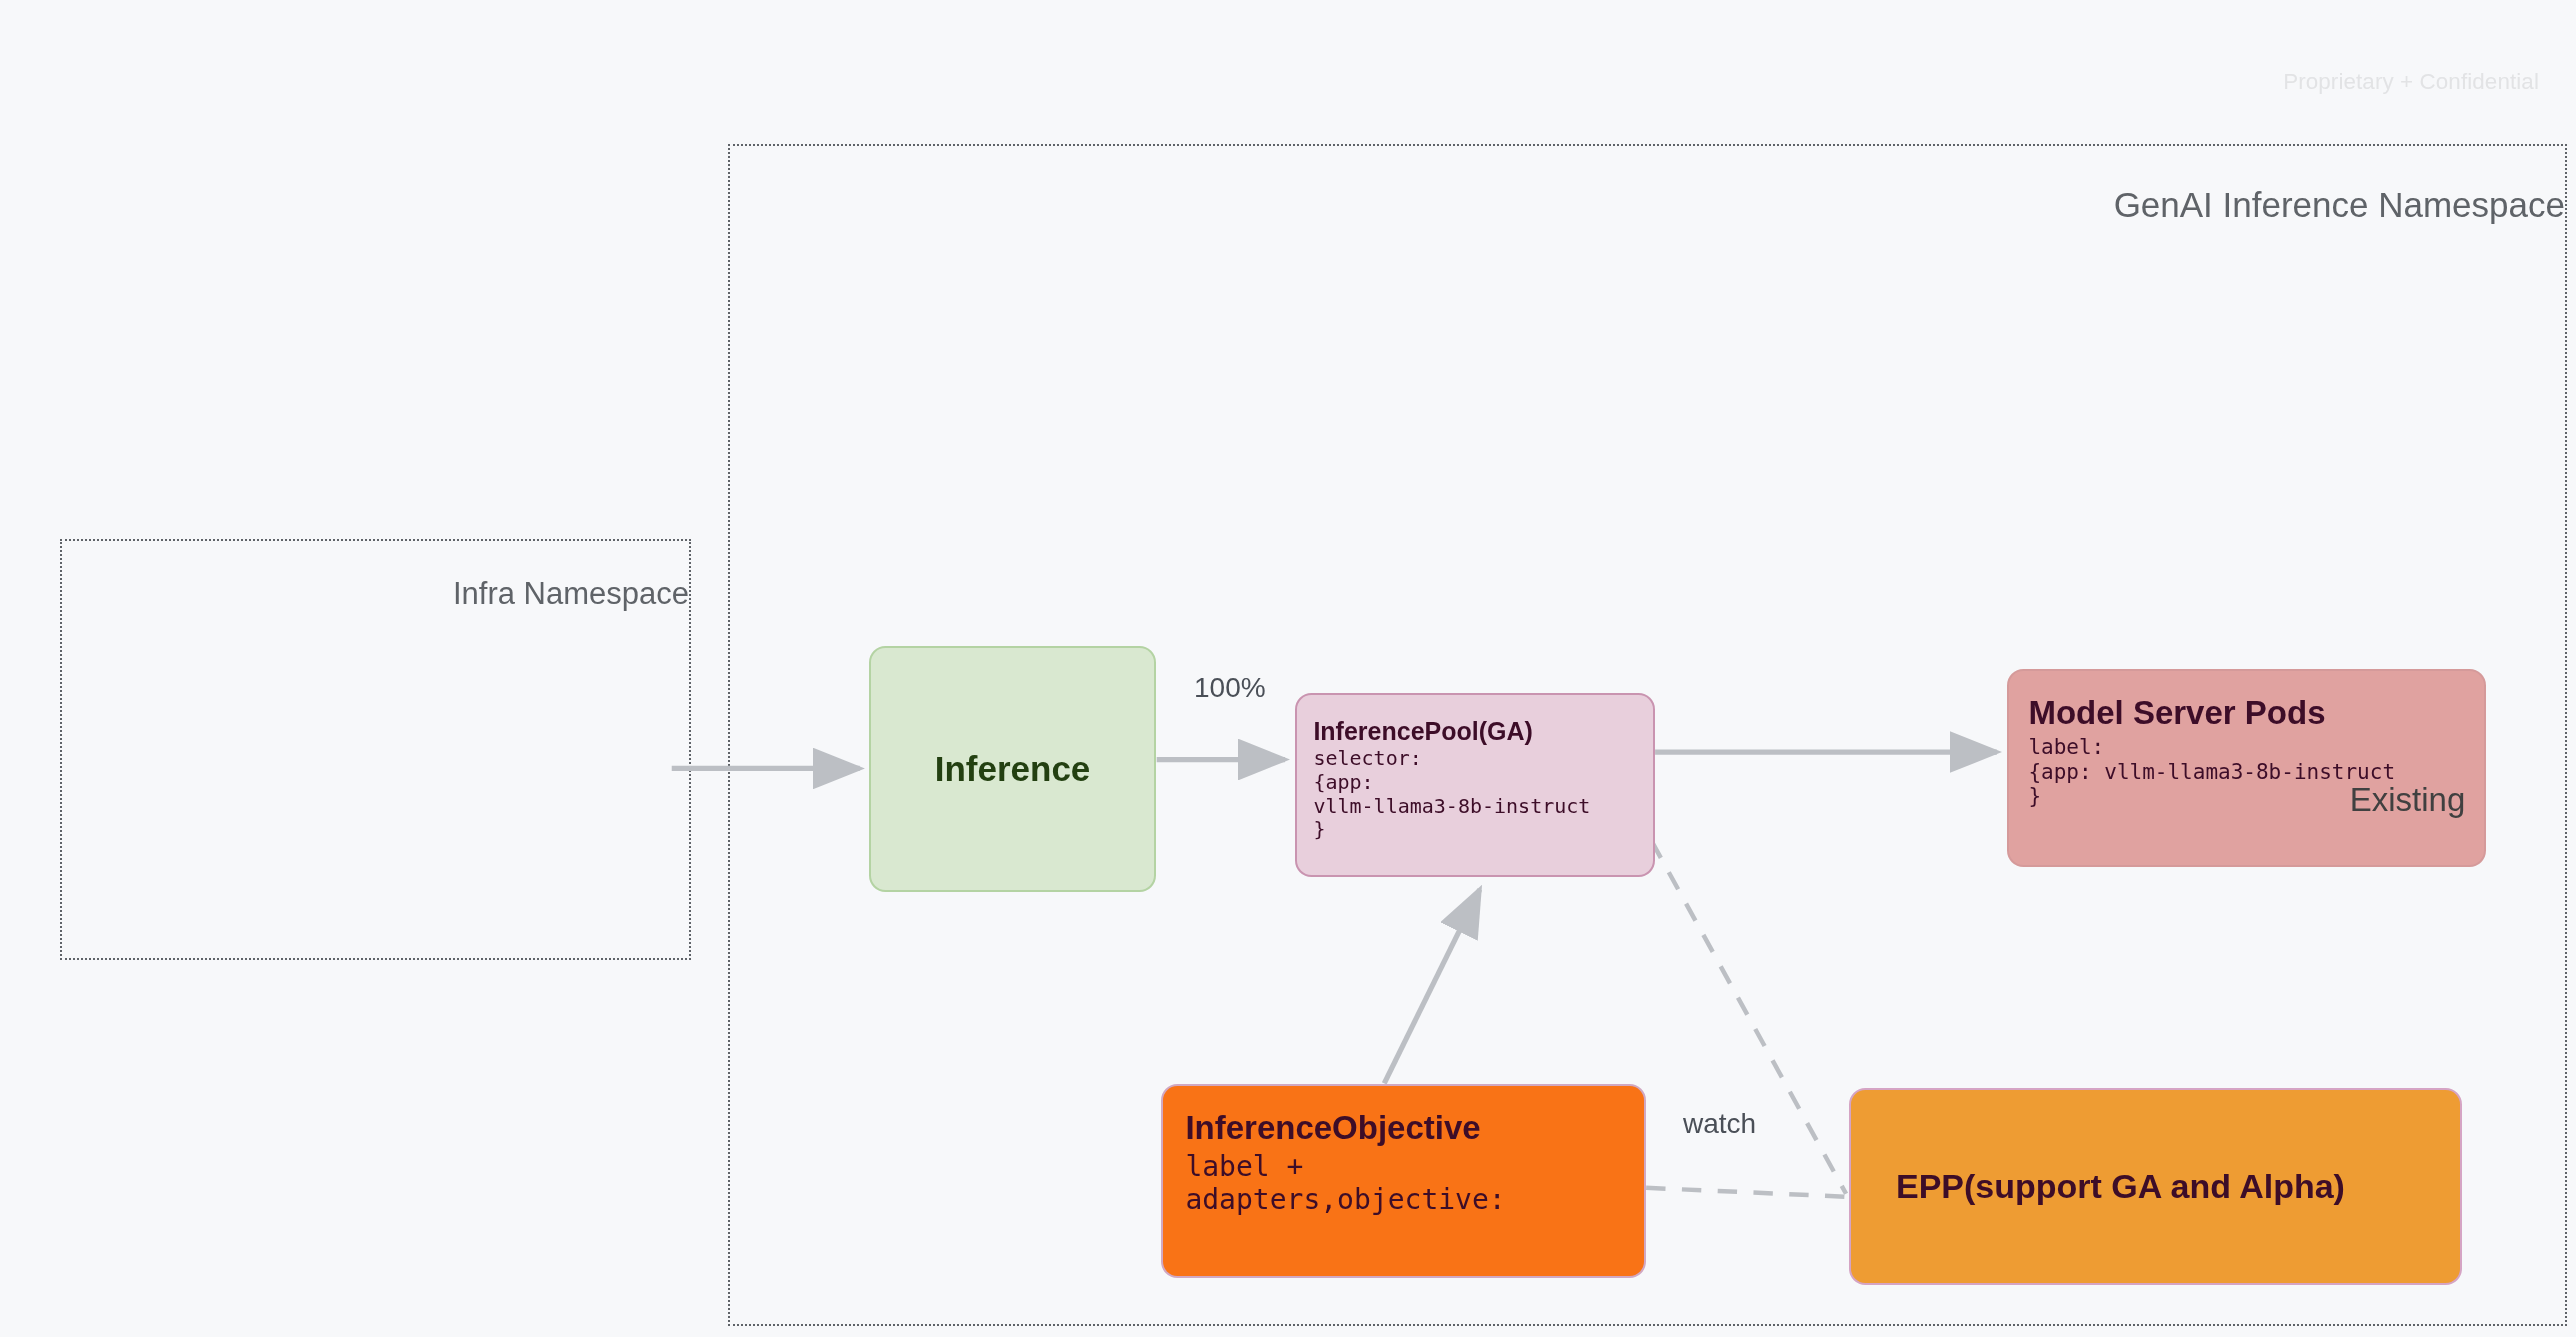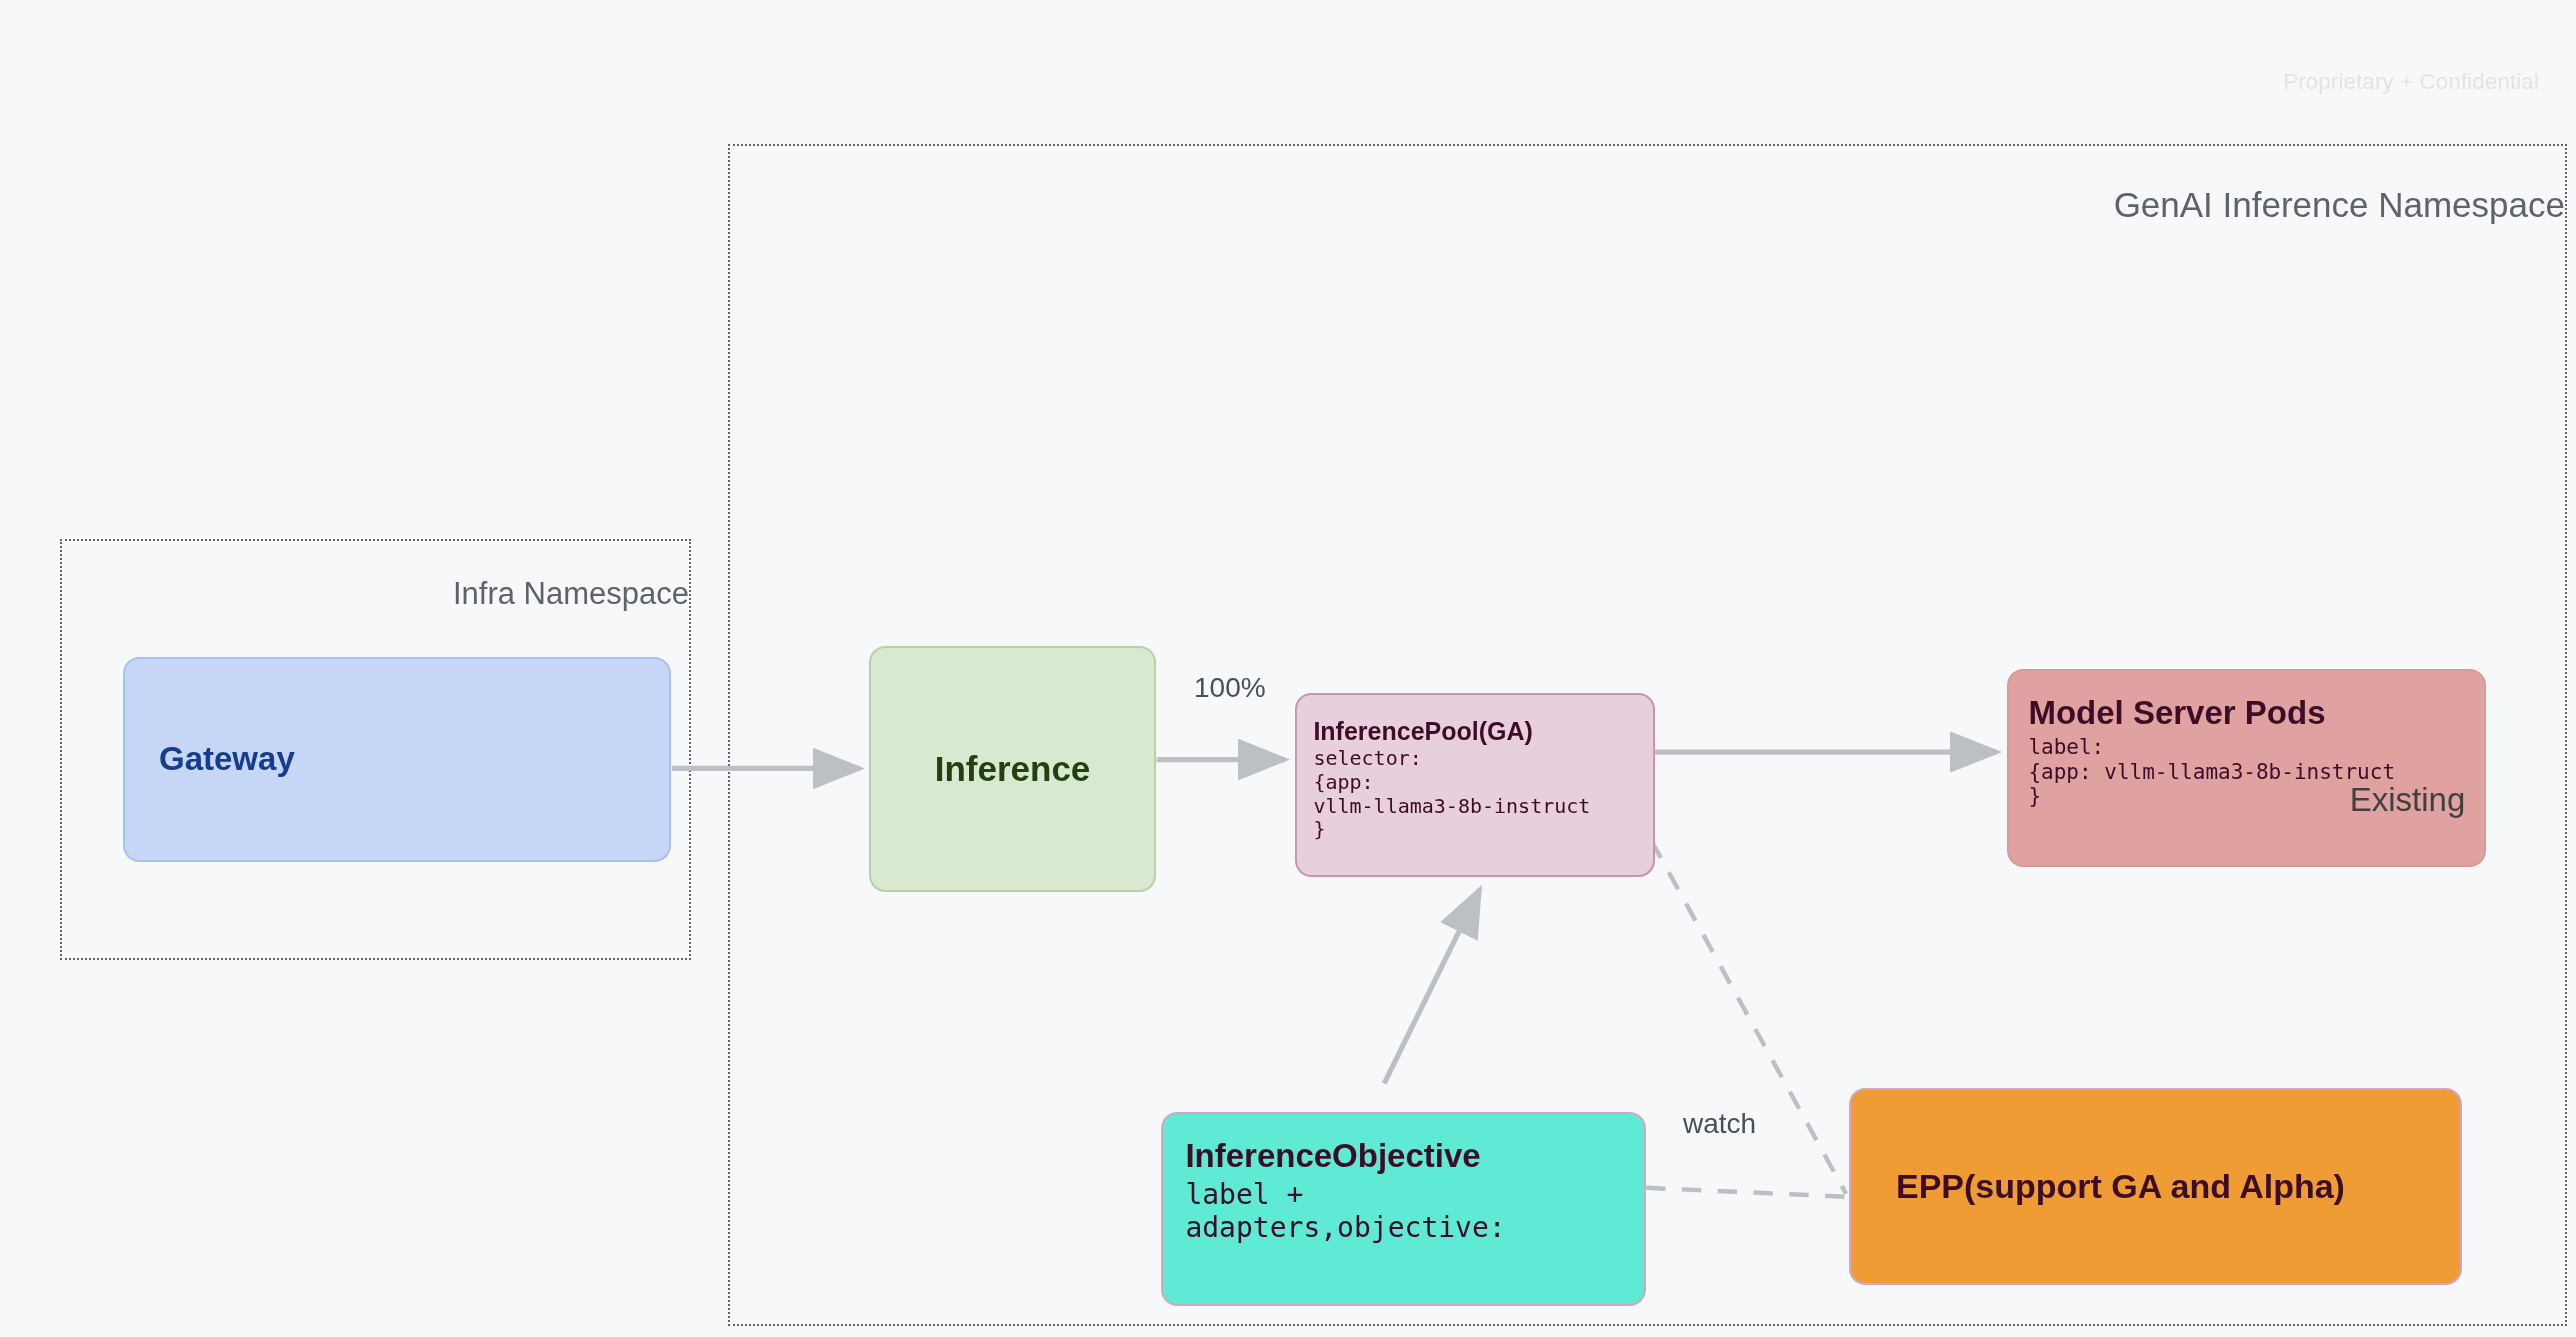--- a/index.html
+++ b/index.html
@@ -167,24 +167,23 @@
     white-space: nowrap;
     text-align: center;
   }
 
   
   #node-inferenceobjective {
     left: 1161px;
     top: 1084px;
     width: 485px;
     height: 194px;
-    background: #5eead4;
+    background: #f97316;
     border: 2.2px solid #d1a8c2;
     padding: 24px 22.4px 0 22.4px;
-    margin-top: 28px;
   }
   #node-inferenceobjective .title {
     font-size: 33px;
     color: #3d0d28;
     margin-bottom: 3px;
   }
   #node-inferenceobjective .code {
     font-size: 28px;
     color: #3d0d28;
   }
@@ -273,23 +272,20 @@
 
     <g>
       <line x1="2190" y1="1085" x2="2474" y2="1600" stroke="#bcbfc4" stroke-width="6" stroke-dasharray="26 22"></line>
     </g>
 
     <g>
       <line x1="2206" y1="1592" x2="2474" y2="1604" stroke="#bcbfc4" stroke-width="6" stroke-dasharray="26 22"></line>
     </g>
   </svg>
 
-  <div class="node" id="node-gateway">
-    <div class="title">Gateway</div>
-  </div>
 
   <div class="node" id="node-httproute">
     <div class="title">Inference</div>
   </div>
 
   <div class="node" id="node-inferencepool">
     <div class="title">InferencePool(GA)</div>
     <div class="code">selector:
 {app:
 vllm-llama3-8b-instruct

